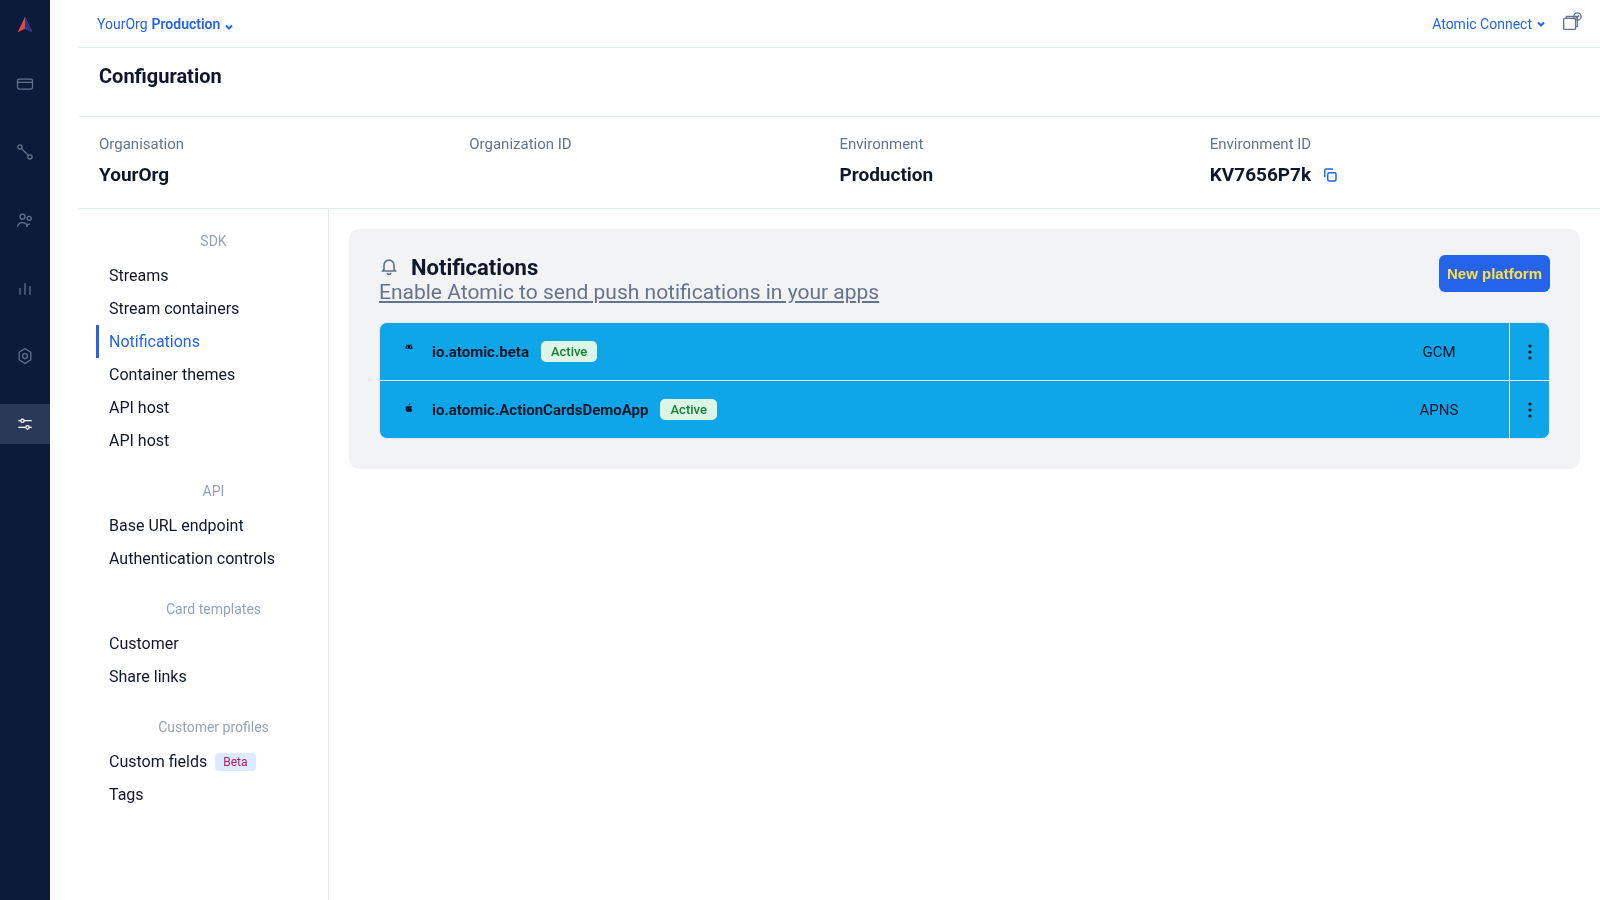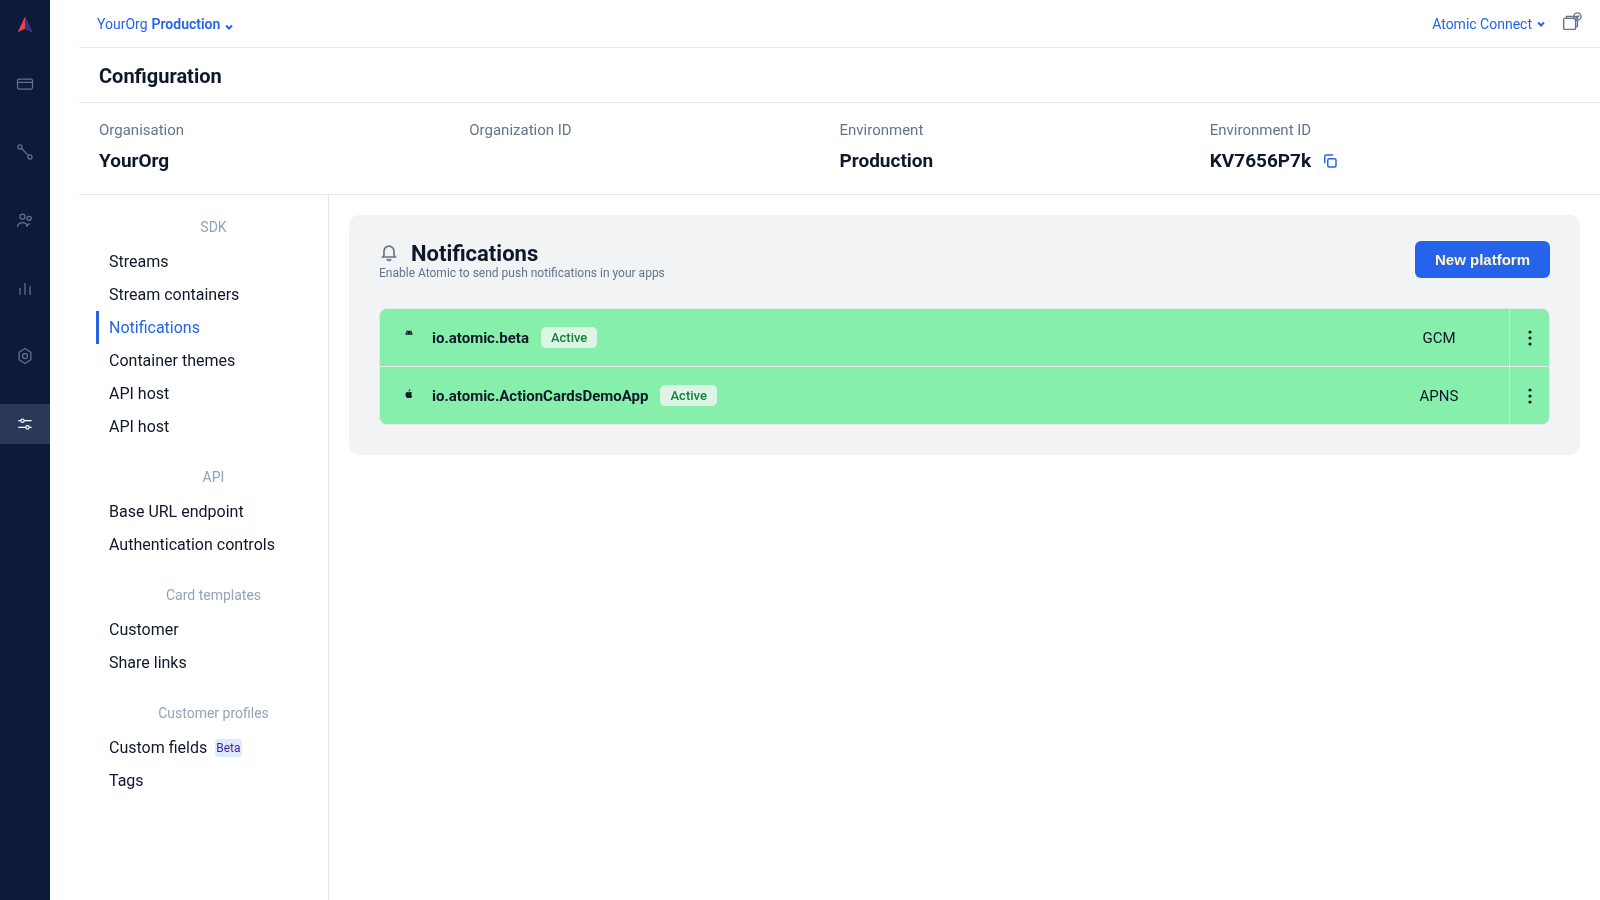--- a/index.html
+++ b/index.html
@@ -21,54 +21,54 @@
 
 .topbar { height: 48px; border-bottom: 1px solid #e2e8f0; display: flex; align-items: center; justify-content: space-between; padding: 0 18px; font-size: 14px; }
 .env-switch { color: #2563eb; cursor: pointer; display: flex; align-items: center; gap: 4px; }
 .env-switch .org { font-weight: 400; }
 .env-switch .env { font-weight: 600; }
 .connect { display: flex; align-items: center; gap: 14px; }
 .connect-link { color: #2563eb; cursor: pointer; display: flex; align-items: flex-start; gap: 4px; }
 .status-icon svg { width: 22px; height: 22px; stroke: #64748b; fill: none; stroke-width: 1.5; }
 
 
-.page-head { padding: 16px 20px 14px; border-bottom: 1px solid #e2e8f0; }
+.page-head { padding: 16px 20px 28px; border-bottom: 1px solid #e2e8f0; }
 .page-head h1 { font-size: 20px; font-weight: 700; }
 
 
 .info-strip { display: flex; padding: 18px 20px 22px; border-bottom: 1px solid #e2e8f0; }
 .info-col { flex: 1; }
 .info-label { font-size: 15px; color: #64748b; margin-bottom: 10px; }
 .info-value { font-size: 19px; font-weight: 700; display: flex; align-items: center; gap: 10px; }
 .copy-btn { cursor: pointer; display: inline-flex; }
 .copy-btn svg { width: 18px; height: 18px; stroke: #2563eb; fill: none; stroke-width: 2; }
 
 
 .body { flex: 1; display: flex; overflow: hidden; }
 
 
 .subnav { width: 250px; border-right: 1px solid #e2e8f0; padding: 24px 10px 24px 20px; overflow-y: auto; text-align: center; }
 .subnav-group { margin-bottom: 26px; }
 .subnav-heading { font-size: 14px; color: #94a3b8; margin-bottom: 10px; padding-left: 10px; }
 .subnav-item { font-size: 16px; color: #0f172a; padding: 7px 10px; cursor: pointer; display: flex; align-items: center; gap: 8px; }
 .subnav-item.active { color: #2563eb; border-left: 3px solid #2563eb; padding-left: 10px; margin-left: -3px; }
-.badge-beta { background: #dbeafe; color: #4c1d95; font-size: 12px; padding: 2px 1px; border-radius: 4px; }
+.badge-beta { background: #dbeafe; color: #be185d; font-size: 12px; padding: 2px 8px; border-radius: 4px; }
 
 
 .content { flex: 1; padding: 20px; overflow-y: auto; }
 .panel { background: #f1f3f5; border-radius: 10px; padding: 26px 30px 30px; }
 .panel-head { display: flex; align-items: flex-start; justify-content: space-between; margin-bottom: 6px; }
 .panel-title-row { display: flex; align-items: center; gap: 12px; }
 .panel-title-row svg { width: 20px; height: 20px; stroke: #64748b; fill: none; stroke-width: 2; }
 .panel-title-row h2 { font-size: 22px; font-weight: 700; }
-.panel-sub { font-size: 12px; color: #64748b; margin-bottom: 22px; }
-.btn-primary { background: #2563eb; color: #fef9c3; border: none; border-radius: 6px; font-size: 15px; font-weight: 600; padding: 10px 20px; cursor: pointer; }
-
-
-.plat-list { background: #86efac; border-radius: 8px; overflow: hidden; border: 1px solid #e5e7eb; }
+.panel-sub { font-size: 21px; color: #64748b; margin-bottom: 12px; text-decoration: underline; }
+.btn-primary { background: #2563eb; color: #fde047; border: none; border-radius: 6px; font-size: 15px; font-weight: 600; padding: 10px 8px; cursor: pointer; }
+
+
+.plat-list { background: #0ea5e9; border-radius: 8px; overflow: hidden; border: 1px solid #e5e7eb; }
 .plat-row { display: flex; align-items: center; padding: 18px 22px; border-bottom: 1px solid #e5e7eb; }
 .plat-row:last-child { border-bottom: none; }
 .plat-icon { width: 16px; margin-right: 14px; }
 .plat-icon svg { width: 14px; height: 16px; }
 .plat-name { font-size: 15px; font-weight: 700; margin-right: 12px; }
 .badge-active { background: #dcf5e4; color: #15803d; font-size: 13px; padding: 3px 10px; border-radius: 5px; font-weight: 500; }
 .plat-spacer { flex: 1; }
 .plat-type { font-size: 15px; color: #0f172a; width: 140px; text-align: center; }
 .plat-menu { width: 40px; display: flex; align-items: center; justify-content: center; cursor: pointer; border-left: 1px solid #e5e7eb; align-self: stretch; margin: -18px -22px -18px 0; }
 .plat-menu svg { width: 4px; height: 16px; fill: #0f172a; }

